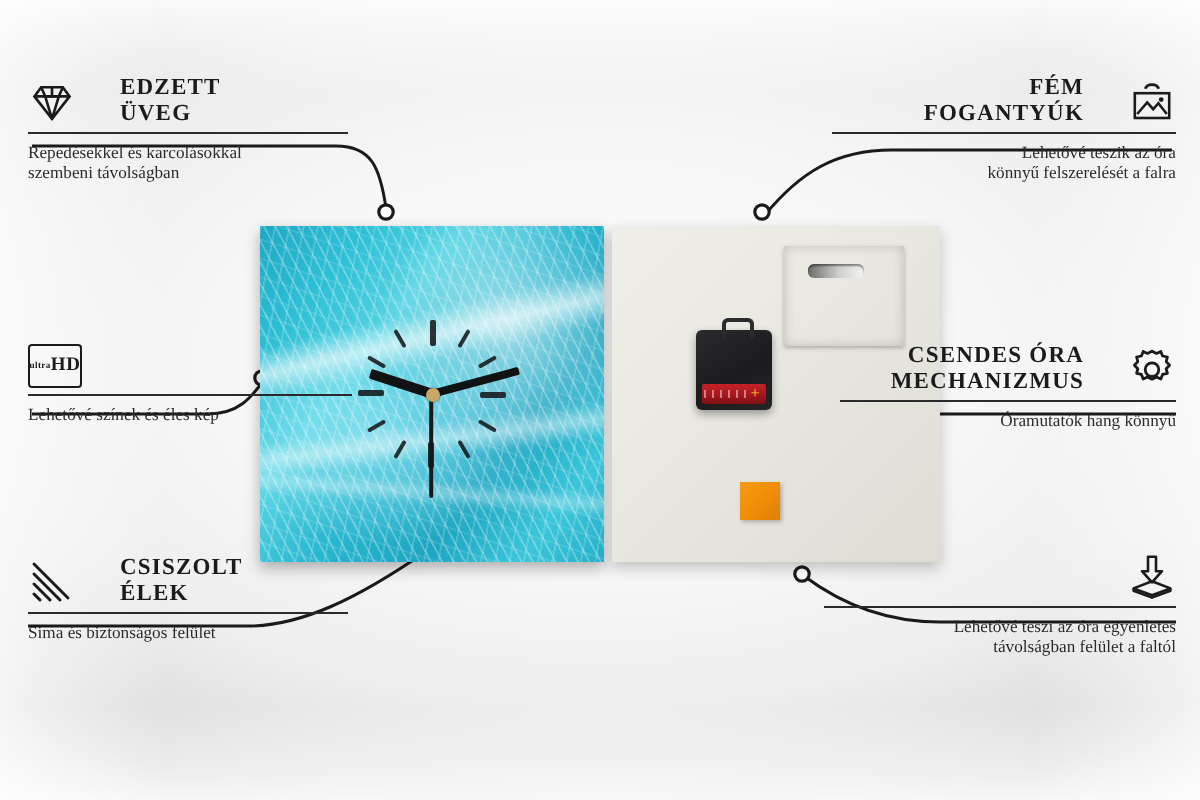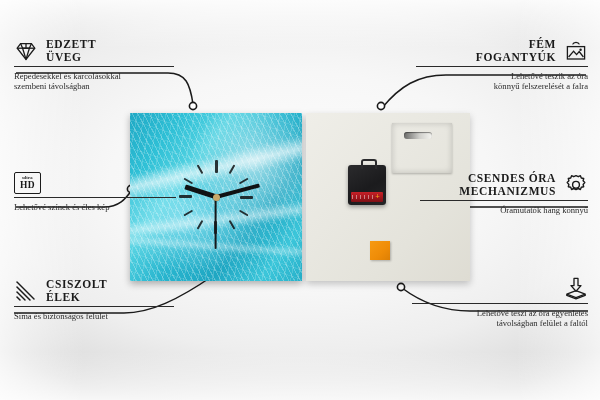--- a/index.html
+++ b/index.html
@@ -97,21 +97,21 @@
   #battery .stripes{position:absolute;left:1px;top:3px;right:10px;height:4px;
     background:repeating-linear-gradient(to right, rgba(255,255,255,.45) 0 1px, rgba(255,255,255,0) 1px 4px);}
   #foam-pad{
     position:absolute;left:64px;top:128px;width:20px;height:19px;
     background:linear-gradient(135deg,#f79a13 0%,#ef8c07 60%,#dd7f04 100%);
     box-shadow:1px 1px 2px rgba(0,0,0,.25);
   }
 
   
   .label{position:absolute;}
-  .lbl-head{display:flex;align-items:center;gap:8px;}
+  .lbl-head{display:flex;align-items:center;gap:22px;}
   .lbl-title{
     font-family:"Liberation Serif",serif;
     font-size:11.5px;line-height:12.6px;font-weight:bold;
     letter-spacing:.6px;color:#1b1b1b;text-transform:uppercase;
     white-space:pre-line;
   }
   .lbl-rule{height:1px;background:#2a2a2a;margin:3px 0 4px 0;}
   .lbl-desc{
     font-family:"Liberation Serif",serif;
     font-size:8.6px;line-height:10.2px;color:#2b2b2b;white-space:pre-line;
@@ -120,21 +120,21 @@
   .label.left .lbl-title{text-align:left;}
   .label.left .lbl-desc{text-align:left;}
   .label.right .lbl-head{justify-content:flex-end;}
   .label.right .lbl-title{text-align:right;}
   .label.right .lbl-desc{text-align:right;}
   .ico{width:24px;height:24px;flex:0 0 24px;display:block;}
   .ico svg{display:block;width:24px;height:24px;}
 
   .hdbadge{
     width:25px;height:20px;flex:0 0 25px;border:1.4px solid #1b1b1b;border-radius:2px;
-    display:flex;flex-direction:column;align-items:center;justify-content:center;line-height:1;
+    display:flex;flex-direction:row;align-items:center;justify-content:center;line-height:1;
   }
   .hdbadge .u{font-size:4.6px;font-weight:bold;letter-spacing:.2px;color:#1b1b1b;}
   .hdbadge .h{font-size:9.5px;font-weight:bold;letter-spacing:.3px;color:#1b1b1b;margin-top:.5px;}
 
   
   #label-tempered-glass{left:14px;top:38px;width:160px;}
   #label-hd-print{left:14px;top:172px;width:162px;}
   #label-polished-edges{left:14px;top:278px;width:160px;}
   #label-metal-handles{right:12px;top:38px;width:172px;}
   #label-quiet-mechanism{right:12px;top:172px;width:168px;}

